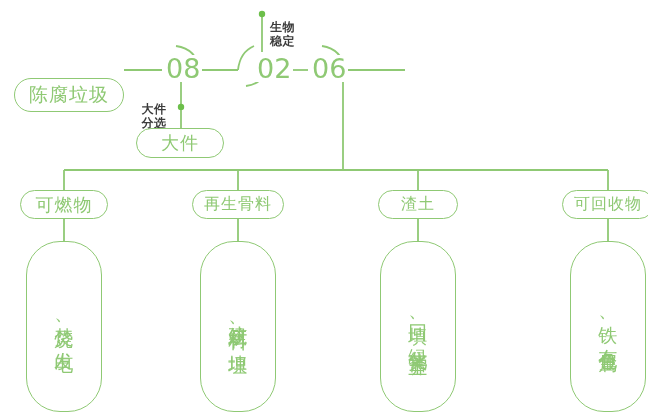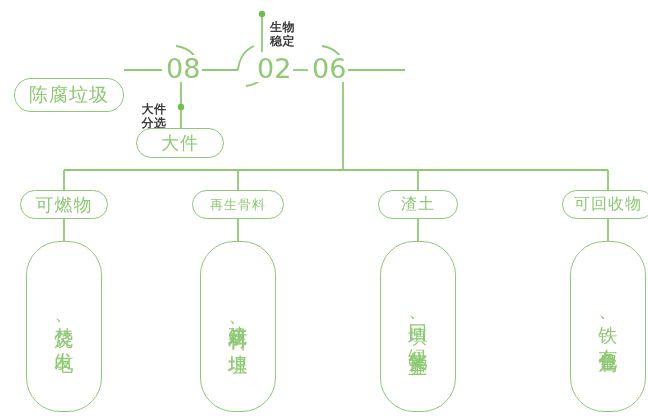--- a/index.html
+++ b/index.html
@@ -138,21 +138,21 @@
 稳定</span>
   </div>
 
   <div class="pill" style="left:136px;top:128px;width:88px;height:30px;font-size:18px;">
     <span>大件</span>
   </div>
 
   <div class="pill" style="left:20px;top:190px;width:88px;height:29px;font-size:18px;">
     <span>可燃物</span>
   </div>
-  <div class="pill" style="left:192px;top:190px;width:92px;height:29px;font-size:13px;">
+  <div class="pill" style="left:192px;top:190px;width:92px;height:29px;font-size:16px;">
     <span>再生骨料</span>
   </div>
   <div class="pill" style="left:378px;top:190px;width:80px;height:29px;font-size:16px;">
     <span>渣土</span>
   </div>
   <div class="pill" style="left:562px;top:190px;width:92px;height:29px;font-size:16px;">
     <span>可回收物</span>
   </div>
 
   <div class="vbox" style="left:26px;top:241px;width:76px;height:171px;">

